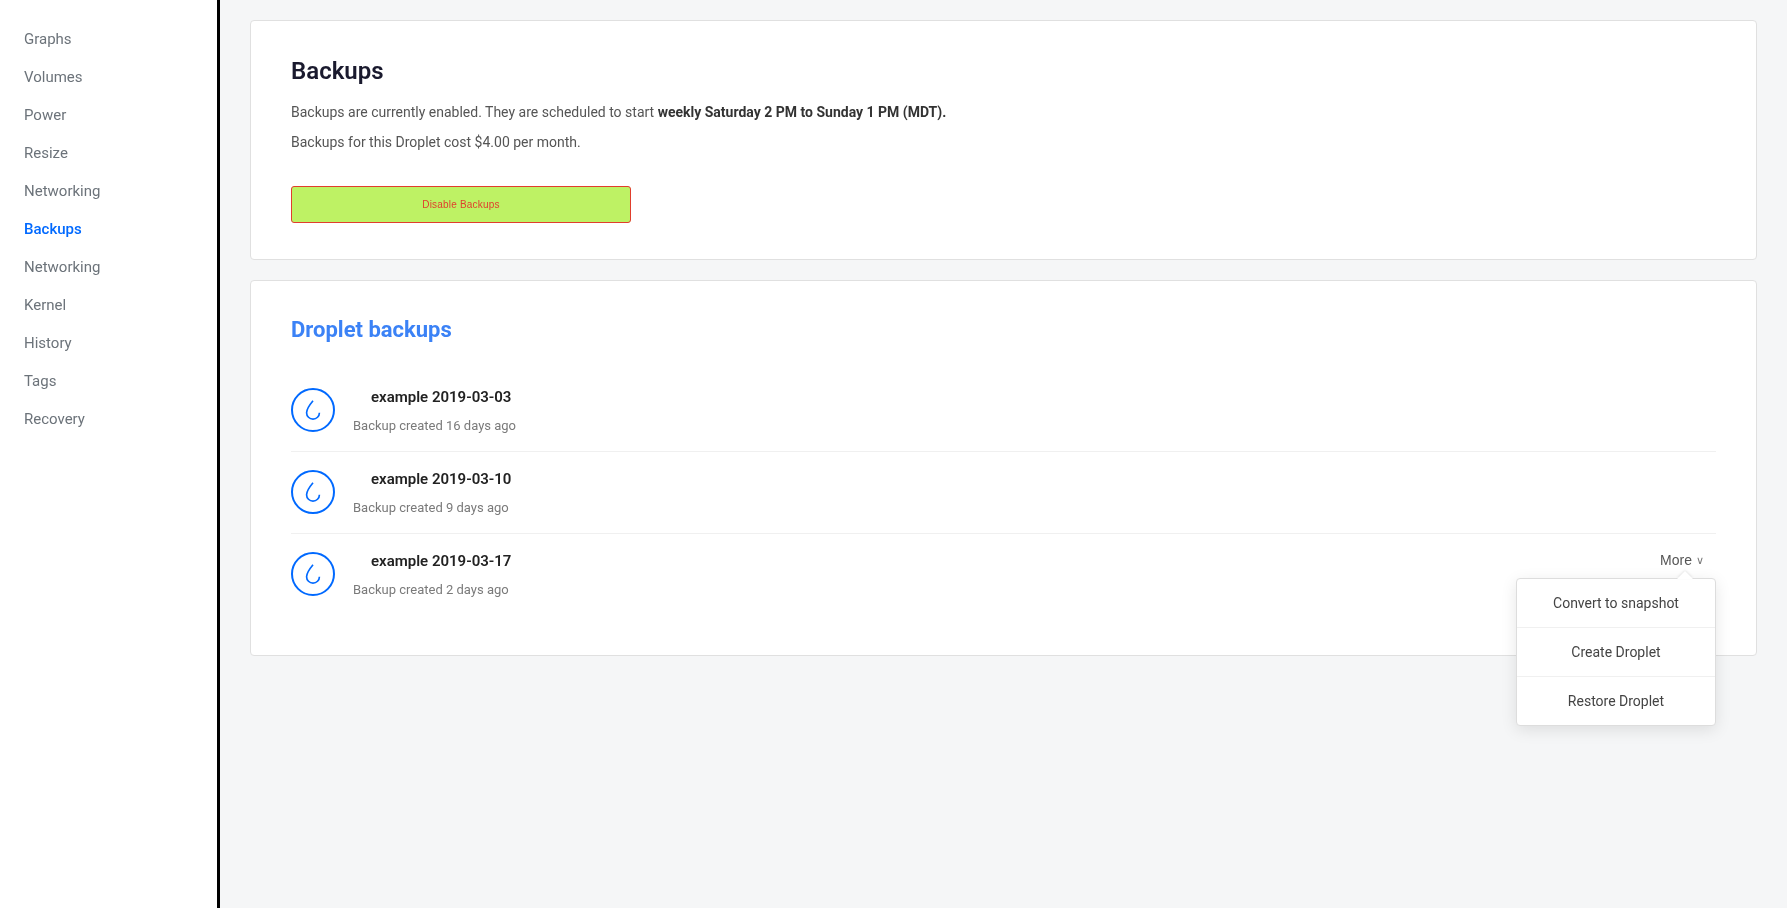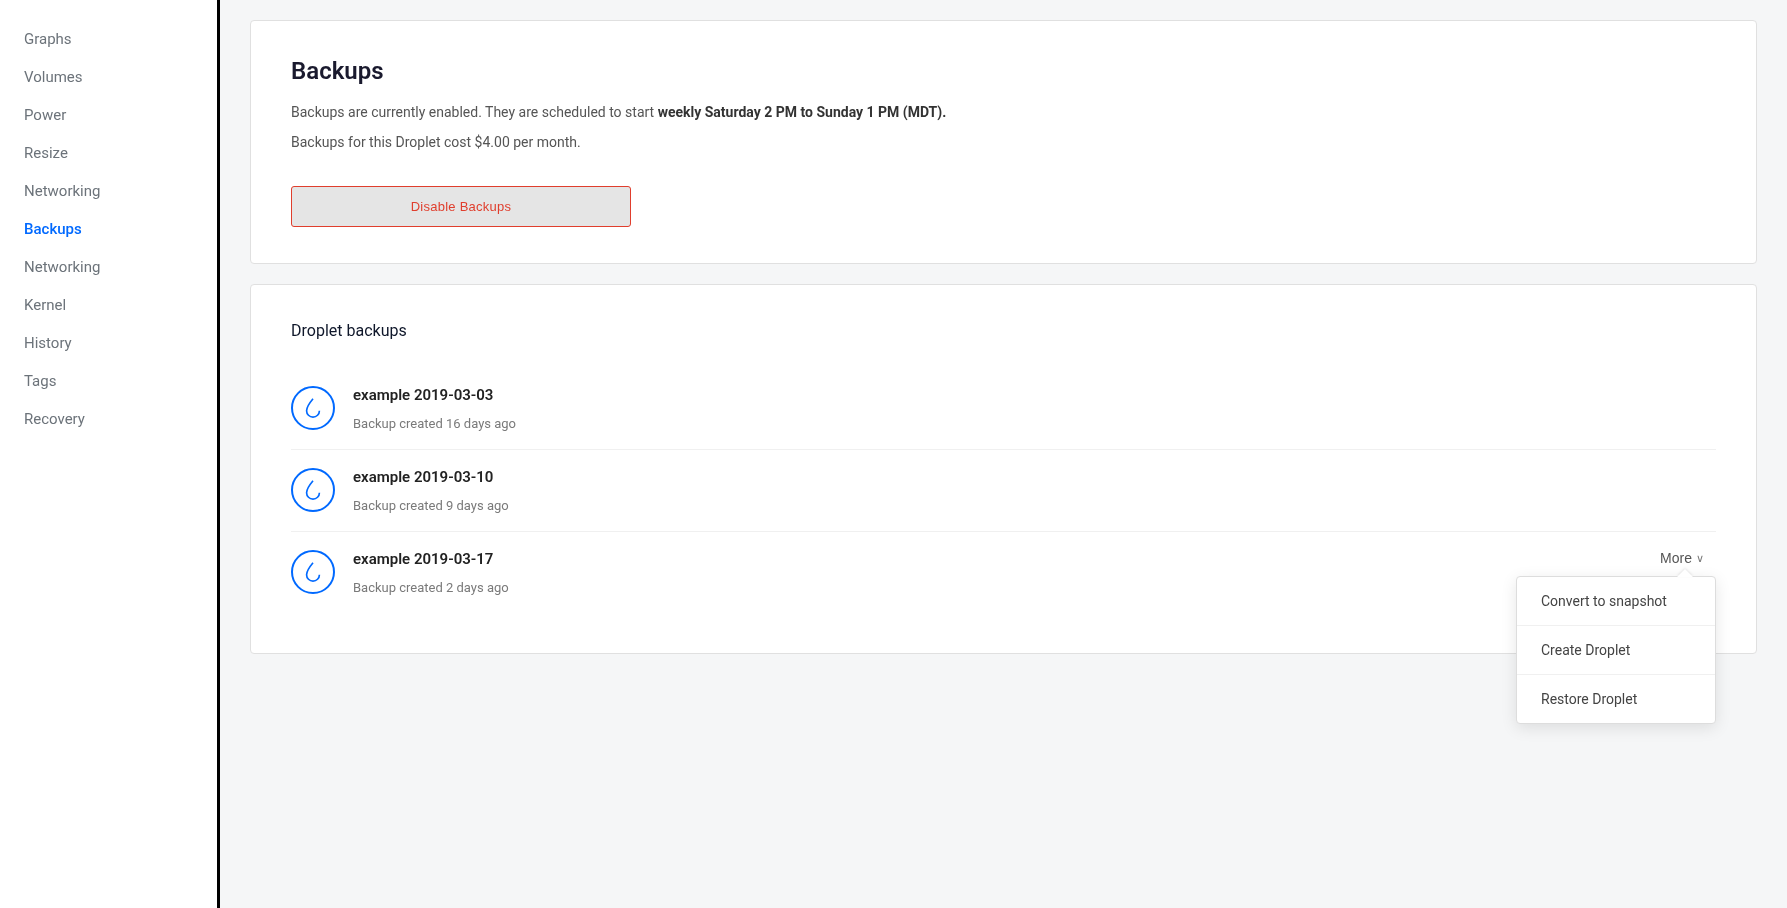--- a/index.html
+++ b/index.html
@@ -65,43 +65,43 @@
     }
 
     .card-desc strong {
       color: #333;
       font-weight: 700;
     }
 
     .disable-btn {
       margin-top: 24px;
       border: 1.5px solid #e03e2d;
-      background: #e5e5e5;
+      background: #bef264;
       color: #e03e2d;
-      font-size: 13px;
+      font-size: 10px;
       padding: 12px 40px;
       width: 340px;
       cursor: pointer;
       border-radius: 3px;
       letter-spacing: 0.02em;
     }
 
     
     .backups-card {
       background: #fff;
       border: 1px solid #e0e0e0;
       border-radius: 4px;
       padding: 36px 40px 40px;
       position: relative;
     }
 
     .backups-title {
-      font-size: 16px;
-      font-weight: 400;
-      color: #0f172a;
+      font-size: 22px;
+      font-weight: 700;
+      color: #3b82f6;
       margin-bottom: 28px;
     }
 
     .backup-list {
       display: flex;
       flex-direction: column;
       gap: 0;
     }
 
     .backup-row {
@@ -133,20 +133,21 @@
     }
 
     .backup-info {
       flex: 1;
     }
 
     .backup-name {
       font-size: 15px;
       font-weight: 600;
       color: #222;
+      margin-left: 18px;
     }
 
     .backup-age {
       font-size: 13px;
       color: #7a7a7a;
       margin-top: 12px;
     }
 
     
     .more-btn-wrap {
@@ -198,20 +199,21 @@
       filter: drop-shadow(0 -1px 1px rgba(0,0,0,0.1));
     }
 
     .dropdown-item {
       display: block;
       padding: 16px 24px;
       font-size: 14px;
       color: #444;
       cursor: pointer;
       border-bottom: 1px solid #f0f0f0;
+      text-align: center;
     }
     .dropdown-item:last-child {
       border-bottom: none;
     }
   </style>
 </head>
 <body>
 
 <nav class="sidebar">
 <a class="sidebar-item">Graphs</a>

